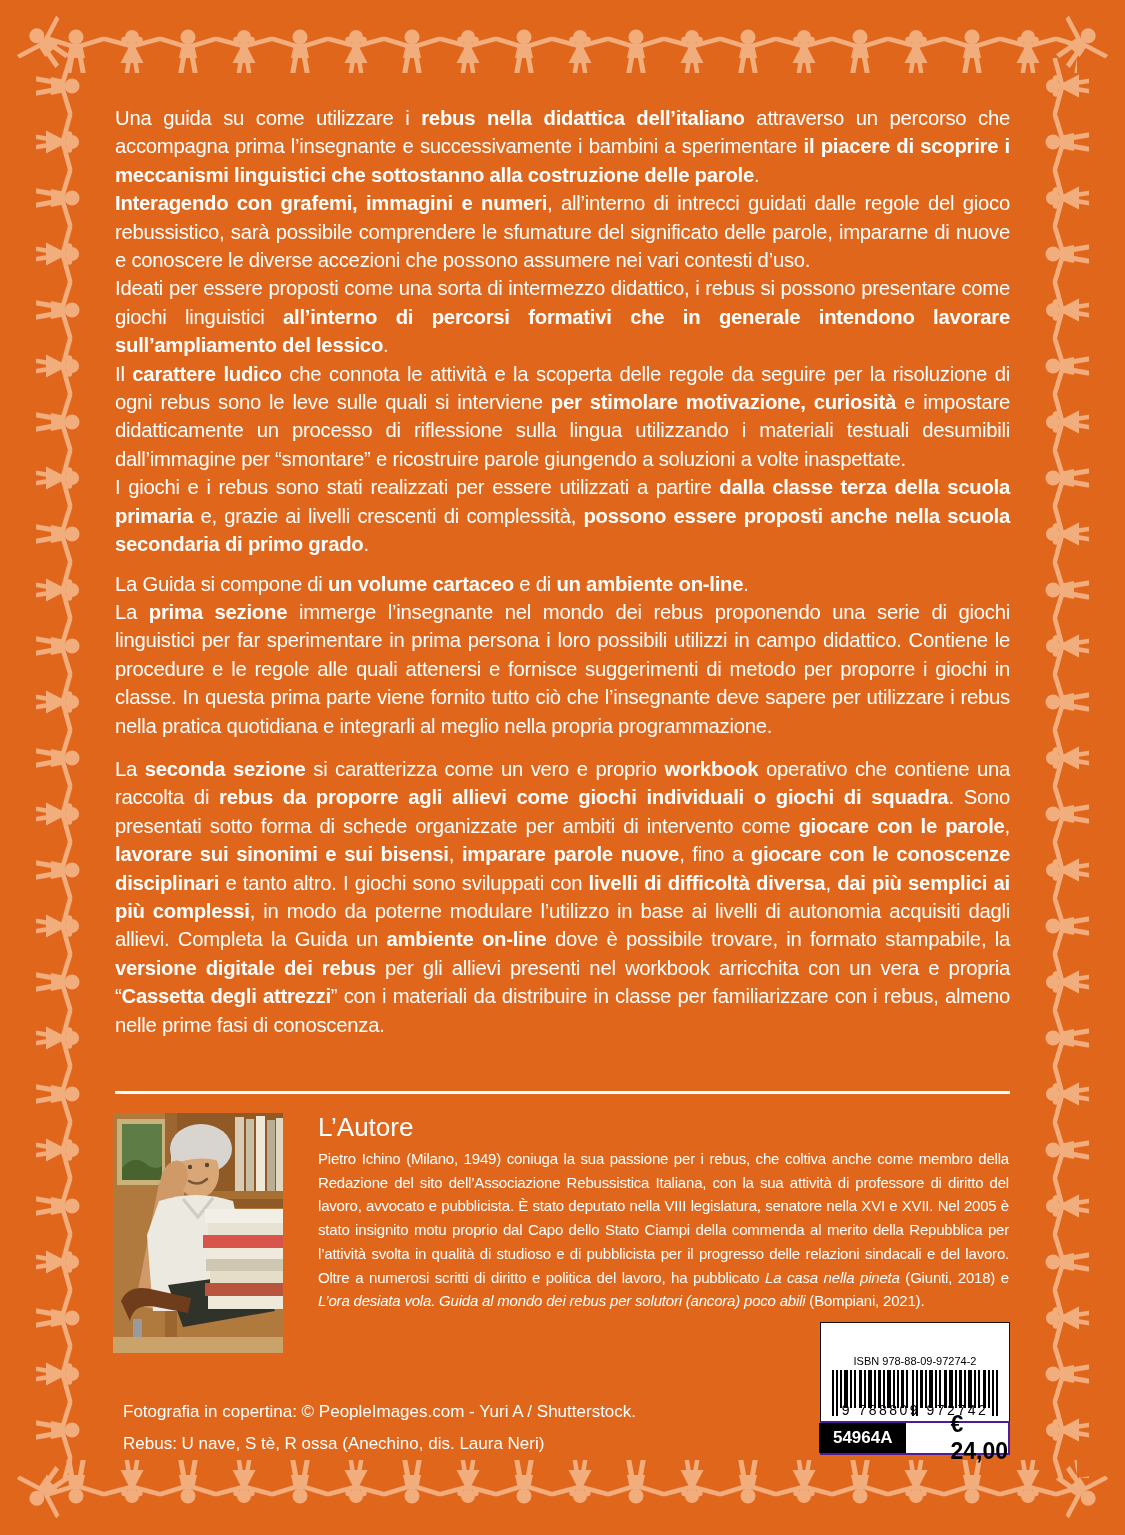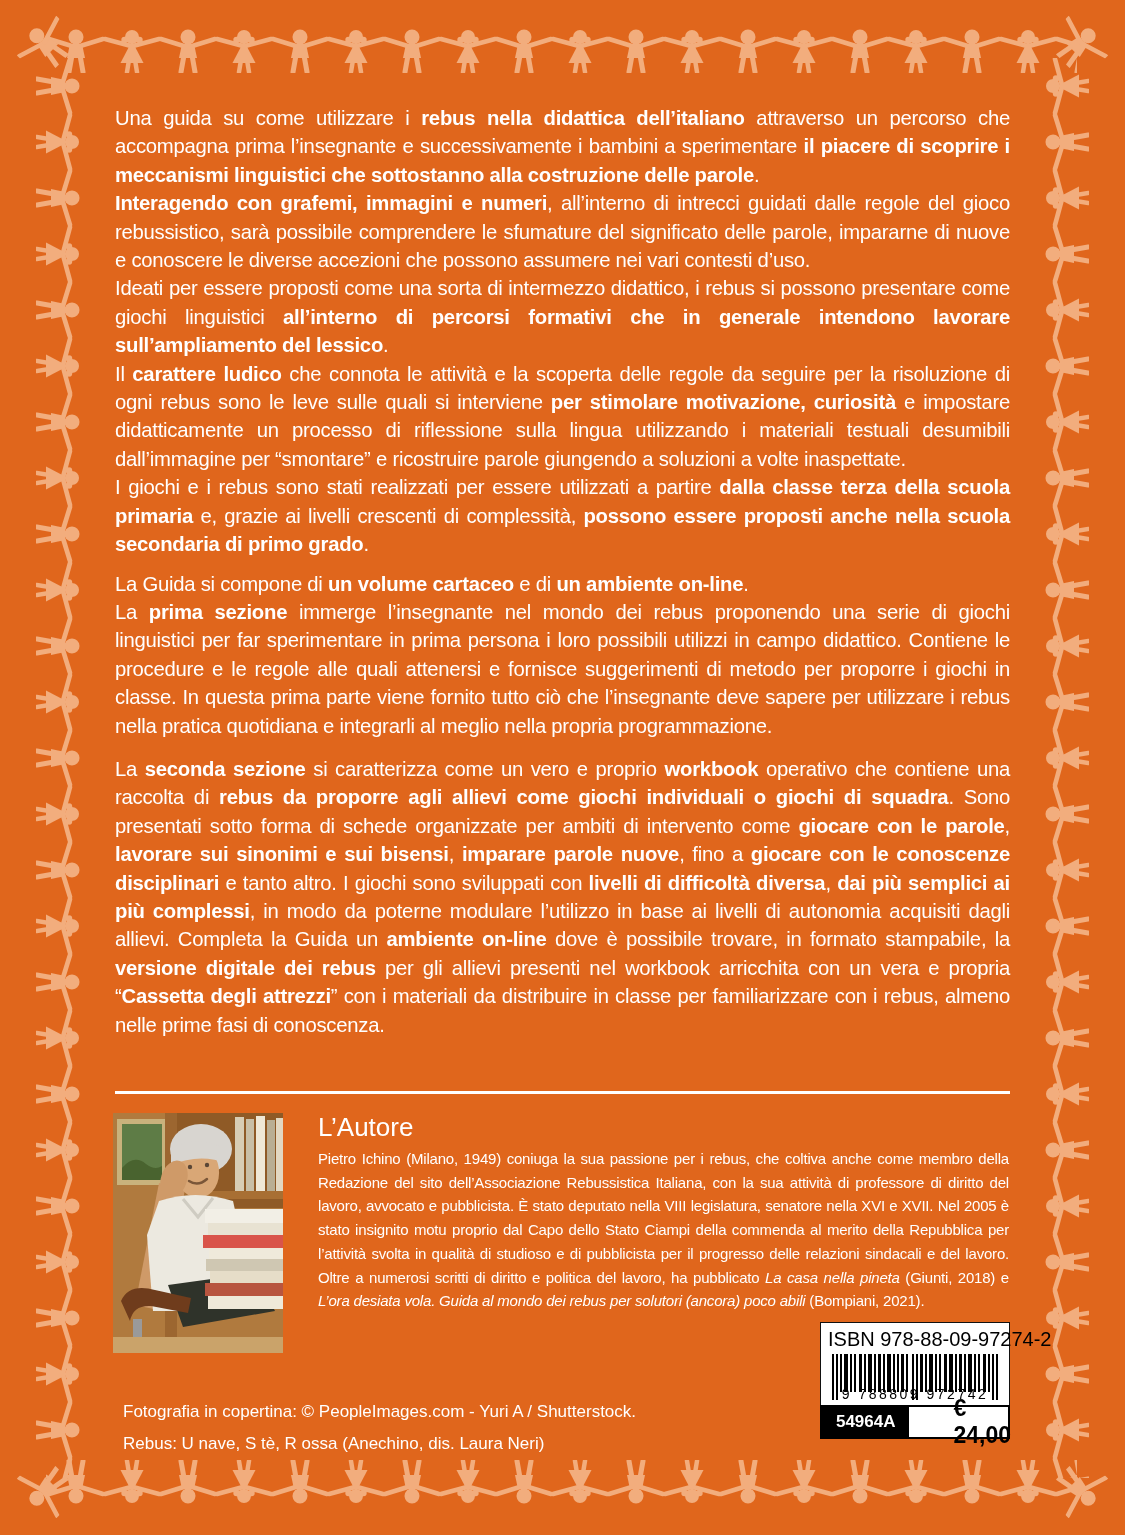--- a/index.html
+++ b/index.html
@@ -48,24 +48,24 @@
   .bc-spacer-2{float:right;clear:right;width:204px;height:122px;}
   
   .credits{position:absolute;left:115px;top:1392px;font-size:17px;line-height:24px;letter-spacing:0;}
   .credits p{margin:8px;}
   
   .barcode-box{position:absolute;left:820px;top:1322px;width:190px;}
   .isbn-area{
     background:#ffffff;border:1px solid #111;border-bottom:none;
     padding:5px 7px 3px 7px;color:#000;text-align:center;
   }
-  .isbn-label{font-size:20px;letter-spacing:0;white-space:nowrap;}
+  .isbn-label{font-size:11px;letter-spacing:0;white-space:nowrap;margin-top:27px;}
   .bars{display:block;margin:3px auto 0 auto;}
   .bar-digits{font-size:14px;letter-spacing:2.5px;white-space:nowrap;margin-top:-14px;background:transparent;}
-  .price-row{display:flex;height:30px;border:2px solid #000000;background:#fff;}
+  .price-row{display:flex;height:30px;border:2px solid #4c1d95;background:#fff;justify-content:flex-end;}
   .price-code{flex:0 0 47%;background:#000;color:#fff;font-weight:bold;font-size:17px;
     display:flex;align-items:center;justify-content:center;}
   .price-value{flex:1;color:#000;font-weight:bold;font-size:23px;
     display:flex;align-items:center;justify-content:center;margin-left:44px;}
 </style>
 </head>
 <body>
 
 <div class="cover">
 

